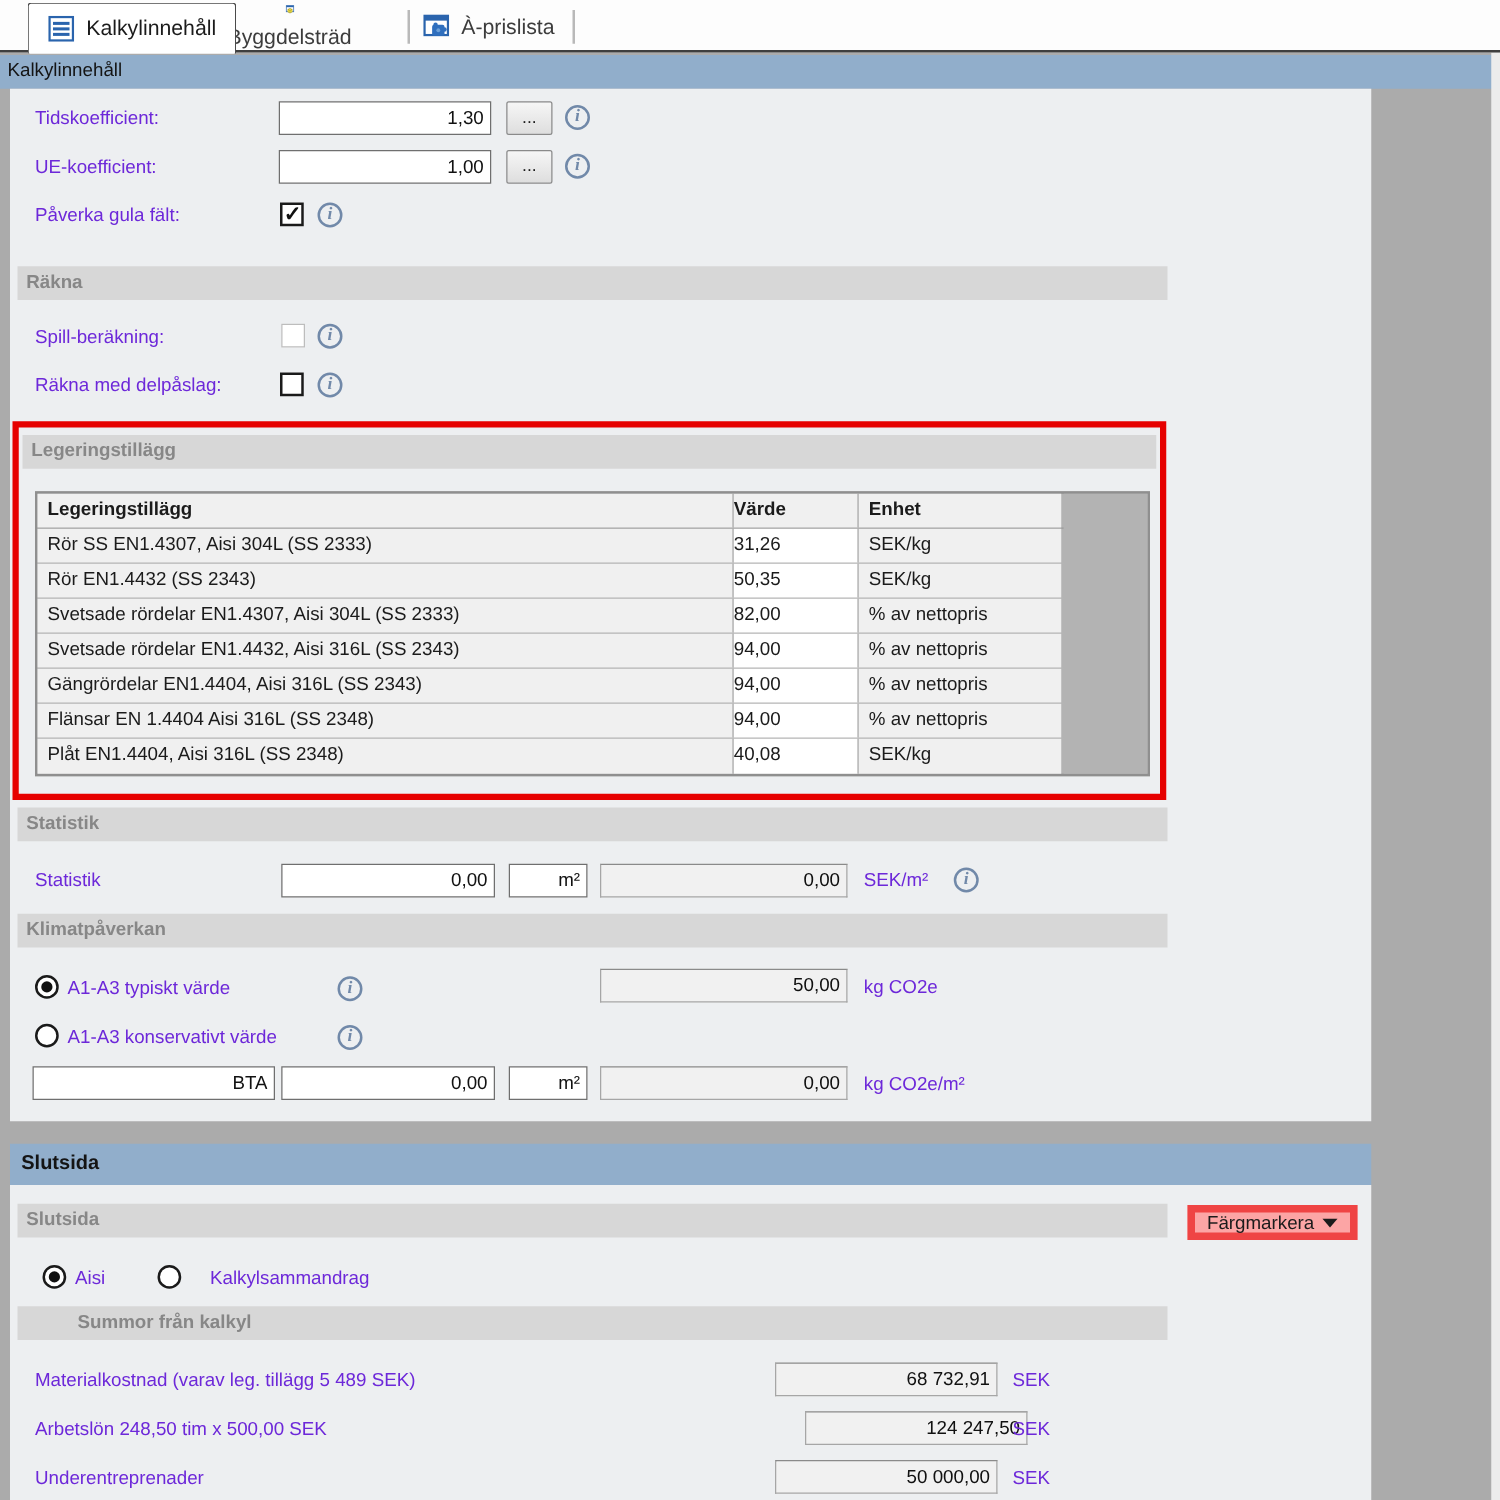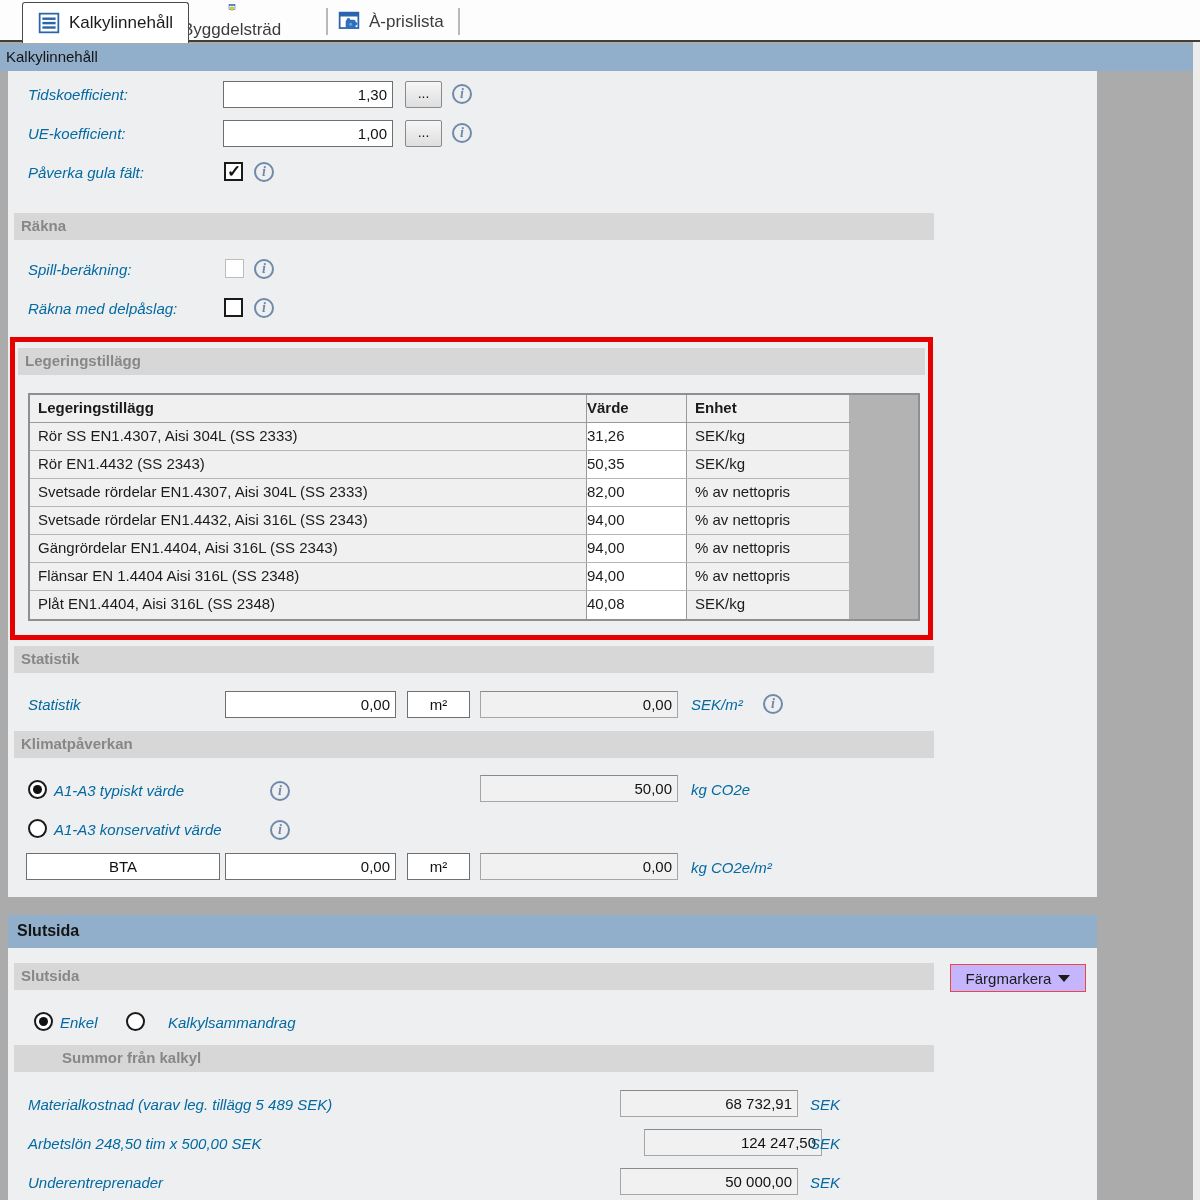--- a/index.html
+++ b/index.html
@@ -15,28 +15,28 @@
 
   
   .caption { position:absolute; left:0; top:44px; width:1200px; height:27px; background:#91aecb; font-size:15px; padding:4px 0 0 6px; color:#141414; }
   .caption2 { position:absolute; left:8px; top:915px; width:1089px; height:33px; background:#91aecb; font-size:16px; font-weight:bold; padding:7px 0 0 9px; color:#141414; }
 
   
   .panel-main { position:absolute; left:8px; top:71px; width:1089px; height:826px; background:#edeff1; }
   .panel-slut { position:absolute; left:8px; top:948px; width:1089px; height:252px; background:#edeff1; }
   .scrollstrip { position:absolute; left:1193px; top:42px; width:7px; height:1158px; background:#ececec; }
 
-  .lbl { position:absolute; font-size:15px; color:#0369a1; white-space:nowrap;font-style:italic; }
+  .lbl { position:absolute; font-size:15px; color:#6d28d9; white-space:nowrap; }
   .sec-bar { position:absolute; left:6px; width:920px; height:27px; background:#d7d7d7; color:#878787; font-weight:bold; font-size:15px; padding:4px 0 0 7px; }
 
   input.inp { position:absolute; height:27px; background:#fff; border:1px solid #6f6f6f; font-size:15px; font-family:inherit; text-align:right; padding:0 5px; color:#111; }
-  input.inp.left { text-align:center; }
+  input.inp.left { text-align:right; }
   input.inp.dis { background:#f1f1f1; border:1px solid #a6a6a6; border-top-color:#8a8a8a; }
   .btn-dots { position:absolute; width:37px; height:27px; background:linear-gradient(#f6f6f6,#dedede); border:1px solid #8a8a8a; border-radius:2px; font-size:14px; text-align:center; line-height:22px; cursor:pointer; }
-  .btn { position:absolute; background:#c4b5fd; border:1px solid #ef4444; font-size:15px; display:flex; align-items:center; justify-content:center; gap:7px; cursor:pointer; }
+  .btn { position:absolute; background:#fca5a5; border:6px solid #ef4444; font-size:15px; display:flex; align-items:center; justify-content:center; gap:7px; cursor:pointer; }
   .arrow-down { width:0; height:0; border-left:6px solid transparent; border-right:6px solid transparent; border-top:7px solid #1b1b1b; display:inline-block; }
 
   .info { position:absolute; width:20px; height:20px; border:2px solid #7189a9; border-radius:50%; color:#7189a9; font-family:"Liberation Serif", serif; font-style:italic; font-weight:bold; font-size:14px; text-align:center; line-height:16px; background:transparent; }
   .info::after { content:"i"; }
 
   .cb { position:absolute; width:19px; height:19px; background:#fff; border:2px solid #1a1a1a; }
   .cb.checked::after { content:"✓"; font-size:17px; font-weight:bold; position:absolute; left:1px; top:-3px; color:#111; }
   .cb.dis { border:1px solid #bdbdbd; }
   .radio { position:absolute; width:19px; height:19px; border:2px solid #1a1a1a; border-radius:50%; background:#fff; }
   .radio.sel::after { content:""; position:absolute; left:3px; top:3px; width:9px; height:9px; border-radius:50%; background:#111; }
@@ -198,21 +198,21 @@
 <div class="caption2">Slutsida</div>
 
 <div class="panel-slut">
   <div class="sec-bar" style="top:15px;">Slutsida</div>
   <div class="btn" style="left:942px; top:16px; width:136px; height:28px;">
     <span>Färgmarkera</span>
     <span class="arrow-down"></span>
   </div>
 
   <div class="radio sel" style="left:26px; top:64px;"></div>
-  <div class="lbl" style="left:52px; top:66px;">Enkel</div>
+  <div class="lbl" style="left:52px; top:66px;">Aisi</div>
   <div class="radio" style="left:118px; top:64px;"></div>
   <div class="lbl" style="left:144px; top:66px;margin-left:16px;">Kalkylsammandrag</div>
 
   <div class="sec-bar" style="top:97px;padding-left:48px;">Summor från kalkyl</div>
 
   <div class="lbl" style="left:20px; top:148px;">Materialkostnad (varav leg. tillägg 5 489 SEK)</div>
   <input class="inp dis" style="left: 612px; top: 142px; width: 178px;" readonly="" value="68 732,91">
   <div class="lbl" style="left:802px; top:148px;">SEK</div>
 
   <div class="lbl" style="left:20px; top:187px;">Arbetslön 248,50 tim x 500,00 SEK</div>

